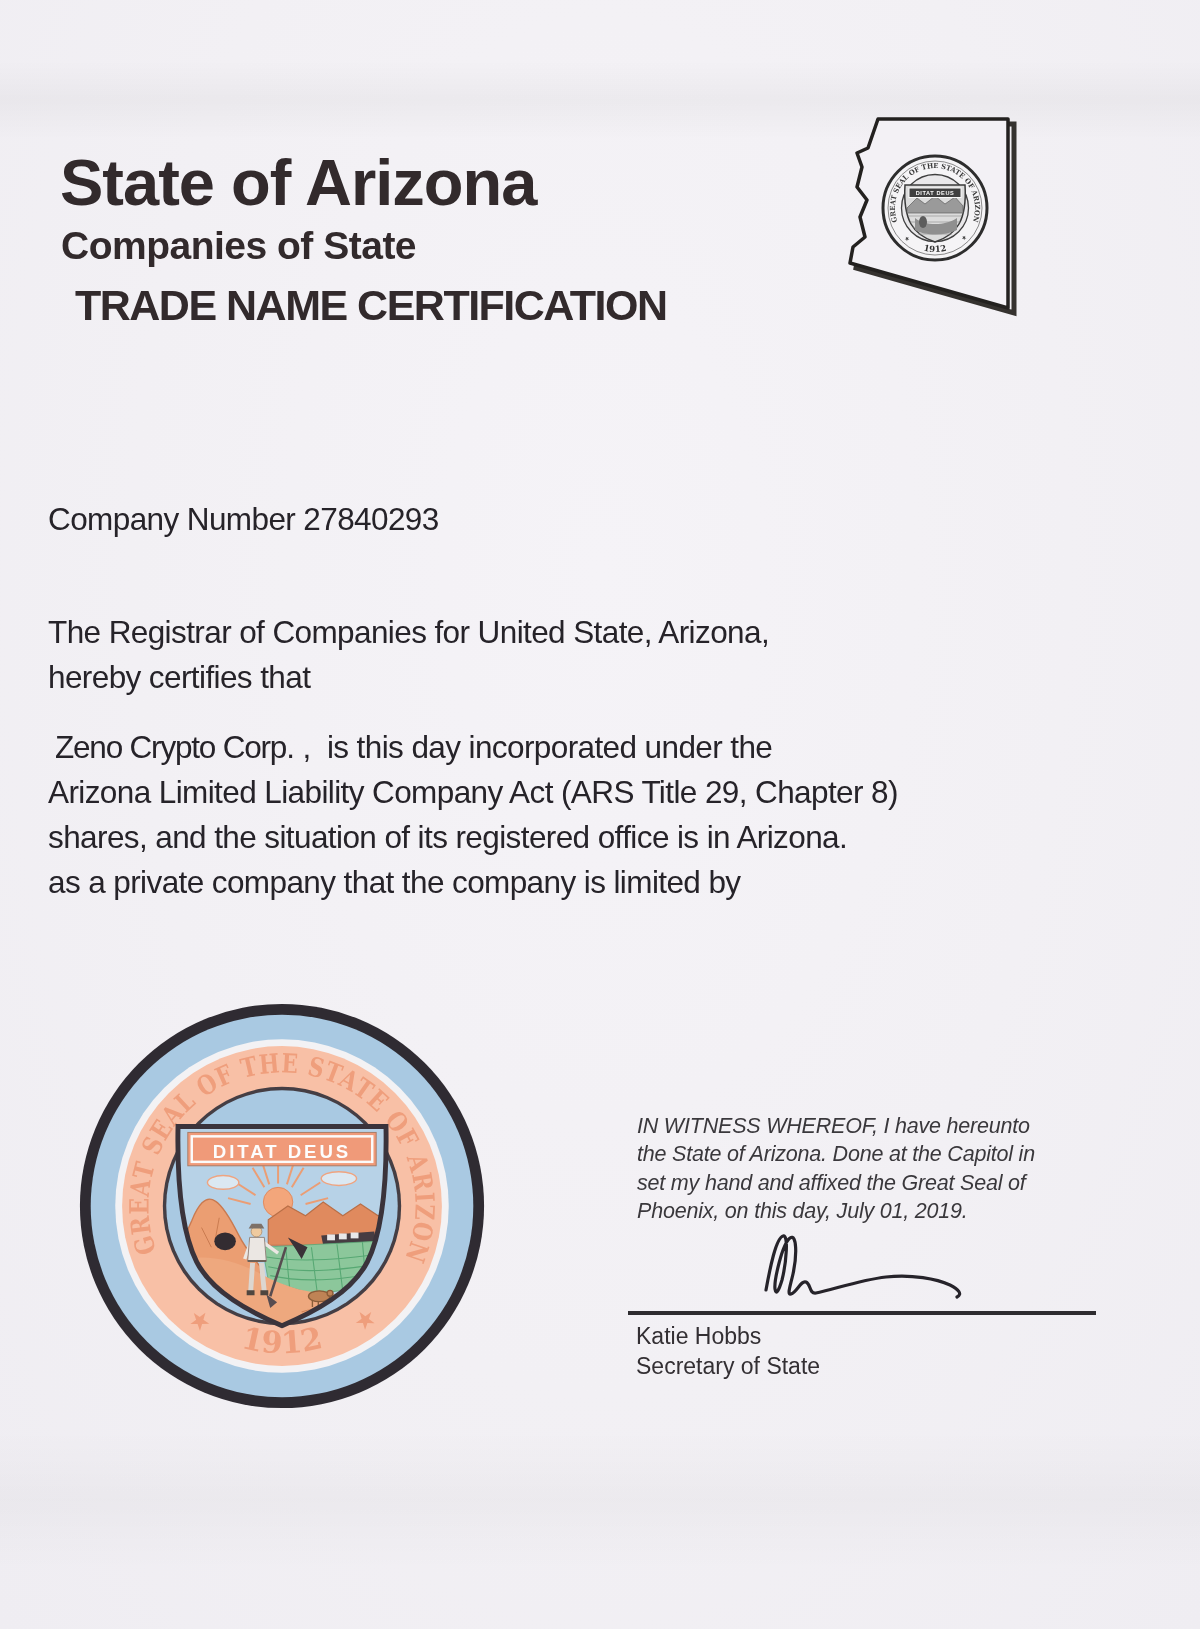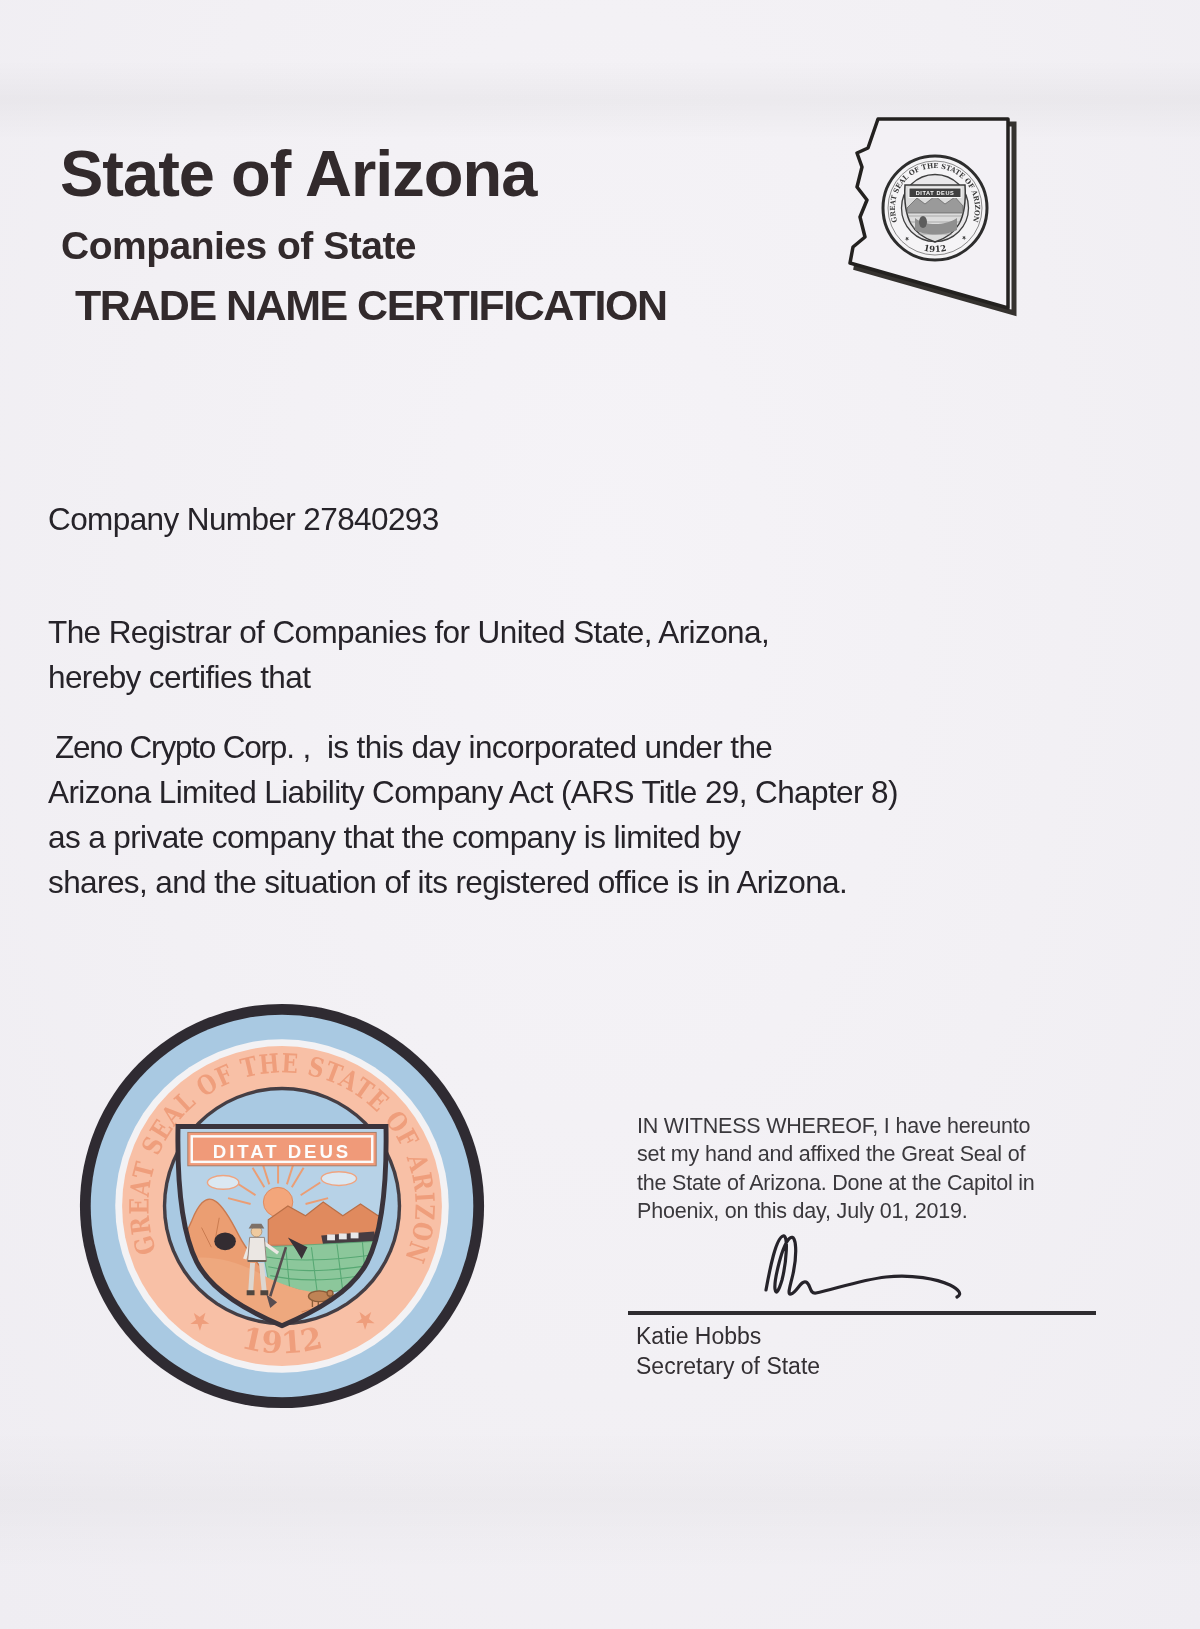--- a/index.html
+++ b/index.html
@@ -19,21 +19,21 @@
   .witness{font-size:21.5px;line-height:28.4px;color:#3a383c;letter-spacing:-0.2px;}
   .sig-rule{position:absolute;left:628px;top:1311px;width:468px;height:4px;background:#2e2c30;}
   .sig-name{font-size:23px;line-height:30px;color:#332f33;}
 </style>
 </head>
 <body>
 
 <div class="shade" style="top:60px;height:80px;background:linear-gradient(#00000000,#00000008,#00000000);"></div>
 <div class="shade" style="top:1430px;height:140px;background:linear-gradient(#00000000,#00000006,#00000000);"></div>
 
-<div class="abs h-title" style="left:60px;top:141px;">State of Arizona</div>
+<div class="abs h-title" style="left:60px;top:150px;">State of Arizona</div>
 <div class="abs h-dept" style="left:61px;top:226px;">Companies of State</div>
 <div class="abs h-cert" style="left:61px;top:284px;">TRADE NAME CERTIFICATION</div>
 
 <svg class="abs" style="left:845px;top:110px;" width="178" height="208" viewBox="0 0 178 208">
 
   <path d="M33 9 L23 38 L12 43 L17 57 L12 77 L22 90 L15 107 L20 127 L8 137 L5 153 L163 198 L163 9 Z" transform="translate(6,5)" fill="none" stroke="#35322f" stroke-width="5"></path>
 
   <path d="M33 9 L23 38 L12 43 L17 57 L12 77 L22 90 L15 107 L20 127 L8 137 L5 153 L163 198 L163 9 Z" fill="#f3f1f5" stroke="#23211f" stroke-width="3.5" stroke-linejoin="round"></path>
 
   <g>
@@ -70,22 +70,22 @@
 </div>
 
 <div class="abs para" style="left:48px;top:610px;">
   <div>The Registrar of Companies for United State, Arizona,</div>
   <div>hereby certifies that</div>
 </div>
 
 <div class="abs para" style="left:48px;top:725px;">
   <div><span class="lead" style="padding-left:7px;">Zeno Crypto Corp</span><span>. ,&nbsp; is this day incorporated under the</span></div>
   <div>Arizona Limited Liability Company Act (ARS Title 29, Chapter 8)</div>
+  <div>shares, and the situation of its registered office is in Arizona.</div>
   <div>as a private company that the company is limited by</div>
-  <div>shares, and the situation of its registered office is in Arizona.</div>
 </div>
 
 <svg class="abs" style="left:76px;top:1000px;" width="412" height="412" viewBox="0 0 420 420">
   <defs>
     <path id="bigRingPath" d="M82.2 256.5 A136 136 0 1 1 337.8 256.5"></path>
     <path id="bigYearPath" d="M146.6 345.9 A150 150 0 0 0 273.4 345.9"></path>
     <clipPath id="shieldClip">
       <path d="M104 129 L316 129 C317 185 313 235 297 267 C281 298 243 318 210 332 C177 318 139 298 123 267 C107 235 103 185 104 129 Z"></path>
     </clipPath>
   </defs>
@@ -177,24 +177,24 @@
     </g>
 
     <rect x="114" y="135" width="192" height="34" fill="#f09a79" stroke="#a97c67" stroke-width="1"></rect>
     <rect x="118" y="139" width="184" height="26" fill="none" stroke="#fbfbfb" stroke-width="2.5"></rect>
     <text x="210" y="161" text-anchor="middle" font-size="19" font-weight="bold" letter-spacing="3" fill="#fdfdfd">DITAT DEUS</text>
   </g>
 
   <path d="M104 129 L316 129 C317 185 313 235 297 267 C281 298 243 318 210 332 C177 318 139 298 123 267 C107 235 103 185 104 129 Z" fill="none" stroke="#3a333b" stroke-width="5"></path>
 </svg>
 
-<div class="abs witness" style="left:637px;top:1112px;width:470px;">
+<div class="abs witness" style="left:637px;top:1112px;width:470px;font-style:italic;">
   <div>IN WITNESS WHEREOF, I have hereunto</div>
+  <div>the State of Arizona. Done at the Capitol in</div>
   <div>set my hand and affixed the Great Seal of</div>
-  <div>the State of Arizona. Done at the Capitol in</div>
   <div>Phoenix, on this day, July 01, 2019.</div>
 </div>
 
 <svg class="abs" style="left:752px;top:1224px;" width="228" height="82" viewBox="0 0 228 82">
   <path d="M14 66 C18 44 24 14 31 12 C37 10 34 40 30 56 C27 66 24 72 23 65 C22 57 30 20 38 14 C45 9 45 32 41 50 C38 63 35 71 39 70 C45 68 49 56 54 58 C59 60 57 70 64 69 C80 66 108 56 134 53 C160 50 185 55 198 61 C206 65 211 70 205 73" fill="none" stroke="#26232a" stroke-width="3.2" stroke-linecap="round"></path>
 </svg>
 
 <div class="sig-rule"></div>
 
 <div class="abs sig-name" style="left:636px;top:1321px;">

